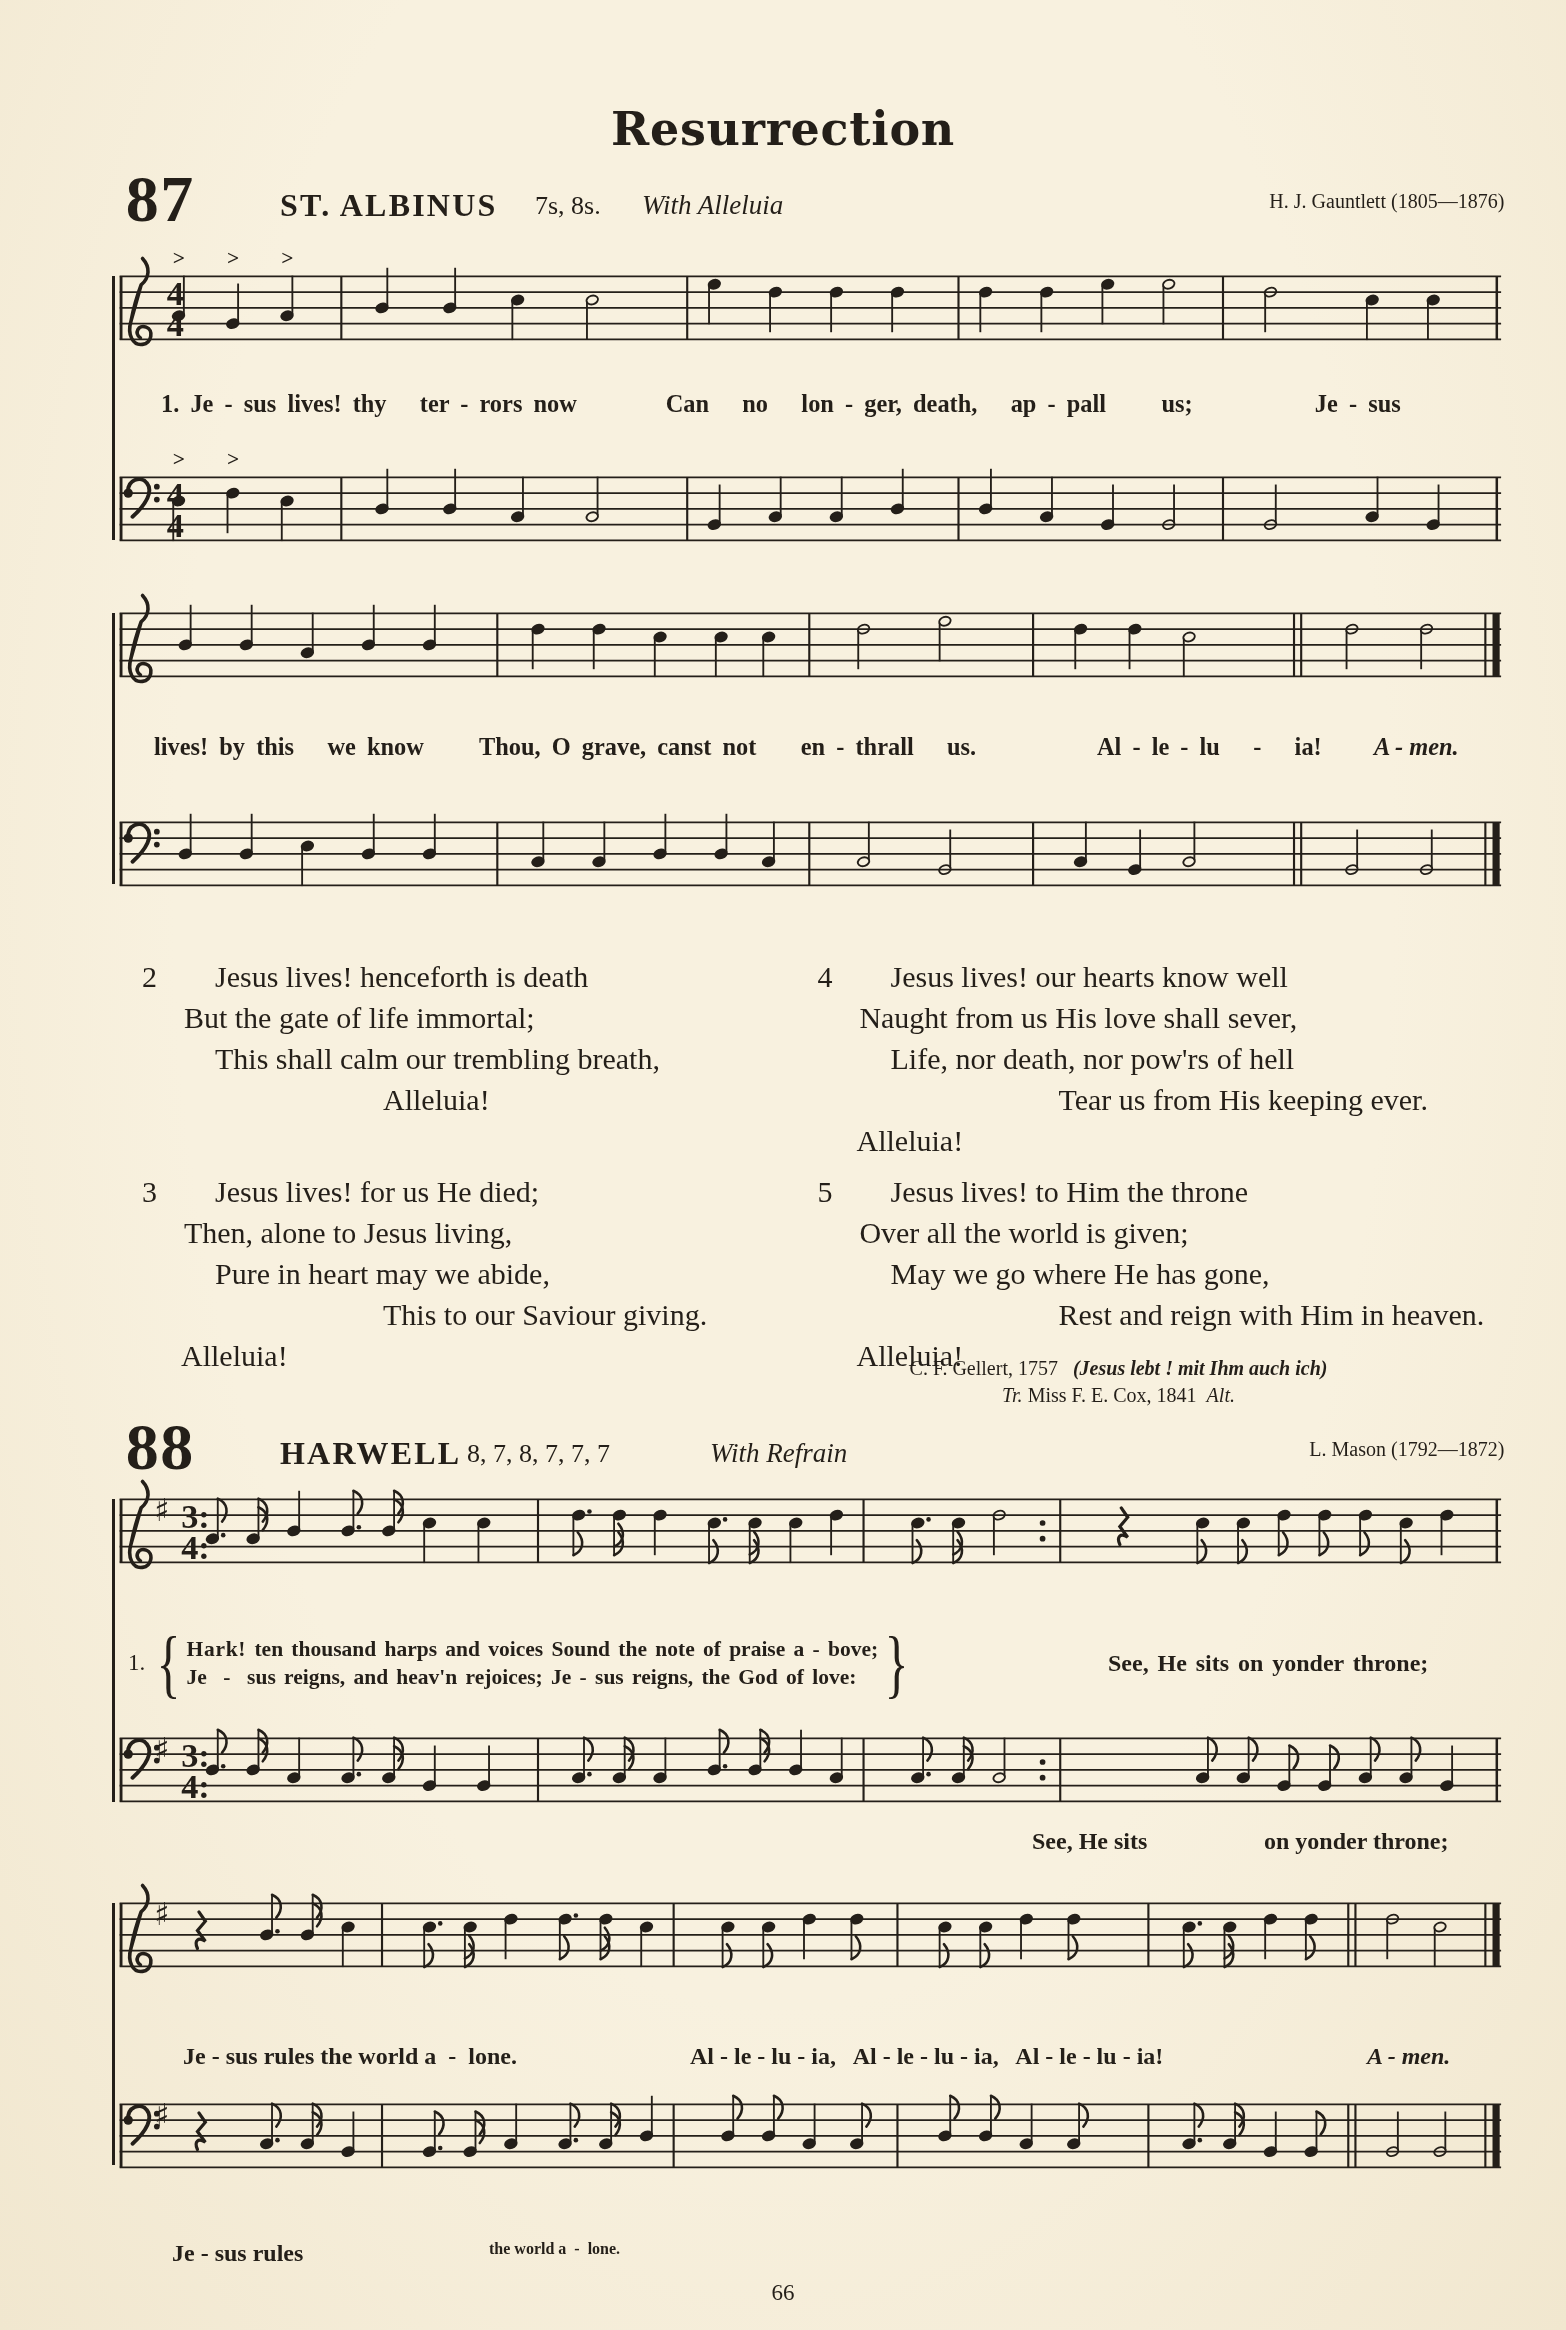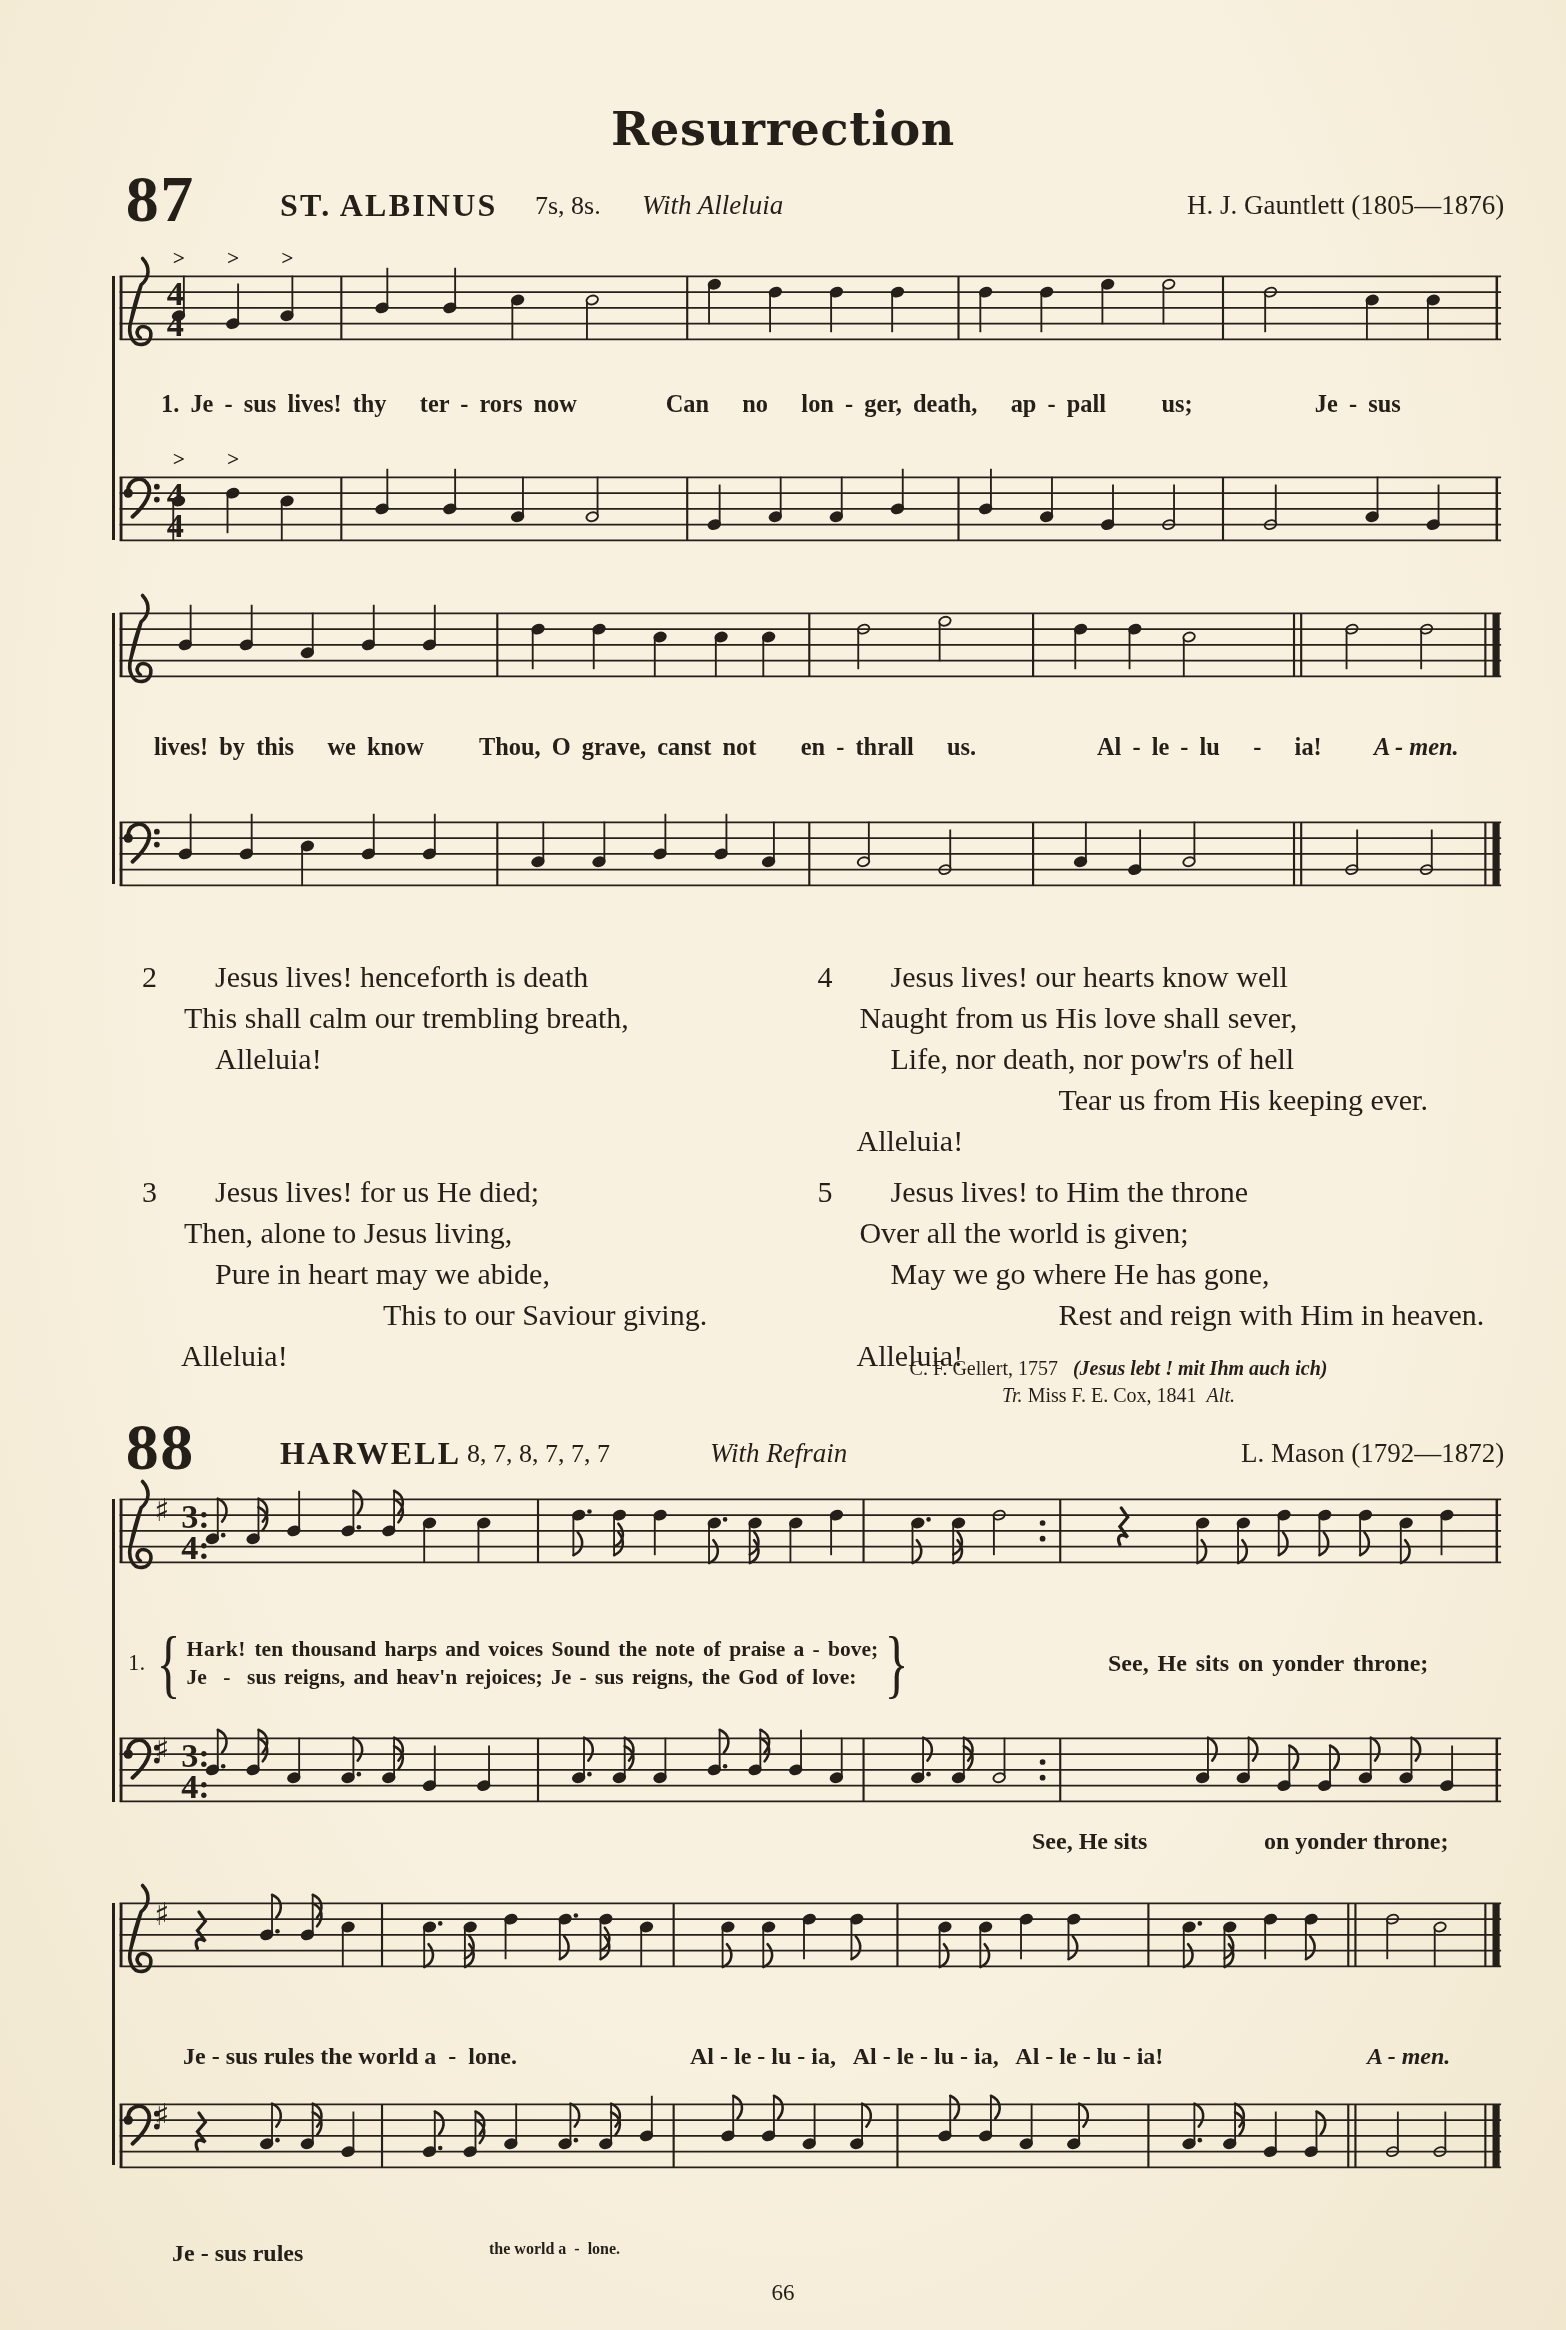--- a/index.html
+++ b/index.html
@@ -22,21 +22,21 @@
   .h87head{top:171px;}
   .h88head{top:1419px;}
   .hymn-number{position:absolute;left:10.8px;top:-10px;font-size:66px;font-weight:bold;letter-spacing:1.4px;}
   .tune-name{position:absolute;left:165px;top:16px;font-size:32px;font-weight:bold;letter-spacing:2.2px;}
   .meter{position:absolute;top:20px;font-size:26px;}
   .m87{left:420px;}
   .m88{left:352px;}
   .tag{position:absolute;top:18.7px;font-size:27px;font-style:italic;}
   .g87{left:527px;}
   .g88{left:595px;}
-  .composer{position:absolute;right:5.7px;top:18.7px;font-size:27px;}
+  .composer{position:absolute;right:5.7px;top:18.7px;font-size:20px;}
   
   .staff-svg{left:108px;width:1399px;height:136px;}
   .sysline{width:2.9px;background:#241f19;left:112px;}
   .t87t{top:237px;} .t87b{top:438px;}
   .t87t2{top:574px;} .t87b2{top:783px;}
   .t88t{top:1460px;} .t88b{top:1699px;}
   .t88t2{top:1864px;} .t88b2{top:2065px;}
   .sl1{top:276px;height:264px;}
   .sl2{top:613px;height:271px;}
   .sl3{top:1499px;height:303px;}
@@ -311,20 +311,21 @@
       <ellipse cx="1839.725" cy="121" rx="8.2" ry="6" transform="rotate(-18 1839.725 121)" fill="none" stroke="#241f19" stroke-width="2.6"></ellipse>
       <line x1="1847.125" y1="119" x2="1847.125" y2="65" stroke="#241f19" stroke-width="2.6"></line>
       <line x1="1922" y1="55" x2="1922" y2="143" stroke="#241f19" stroke-width="3"></line>
       <rect x="1932" y="55" width="10" height="88" fill="#241f19"></rect>
     </svg>
 
   <div class="abs verses">
     <div class="verse">
       <span class="vnum">2</span>
       <span class="vline">Jesus lives! henceforth is death</span>
+      <span class="vline">But the gate of life immortal;</span>
       <span class="vline">This shall calm our trembling breath,</span>
       <span class="vline">Alleluia!</span>
     </div>
     <div class="verse">
       <span class="vnum">4</span>
       <span class="vline">Jesus lives! our hearts know well</span>
       <span class="vline">Naught from us His love shall sever,</span>
       <span class="vline">Life, nor death, nor pow'rs of hell</span>
       <span class="vline">Tear us from His keeping ever.</span>
       <span class="vline">Alleluia!</span>

